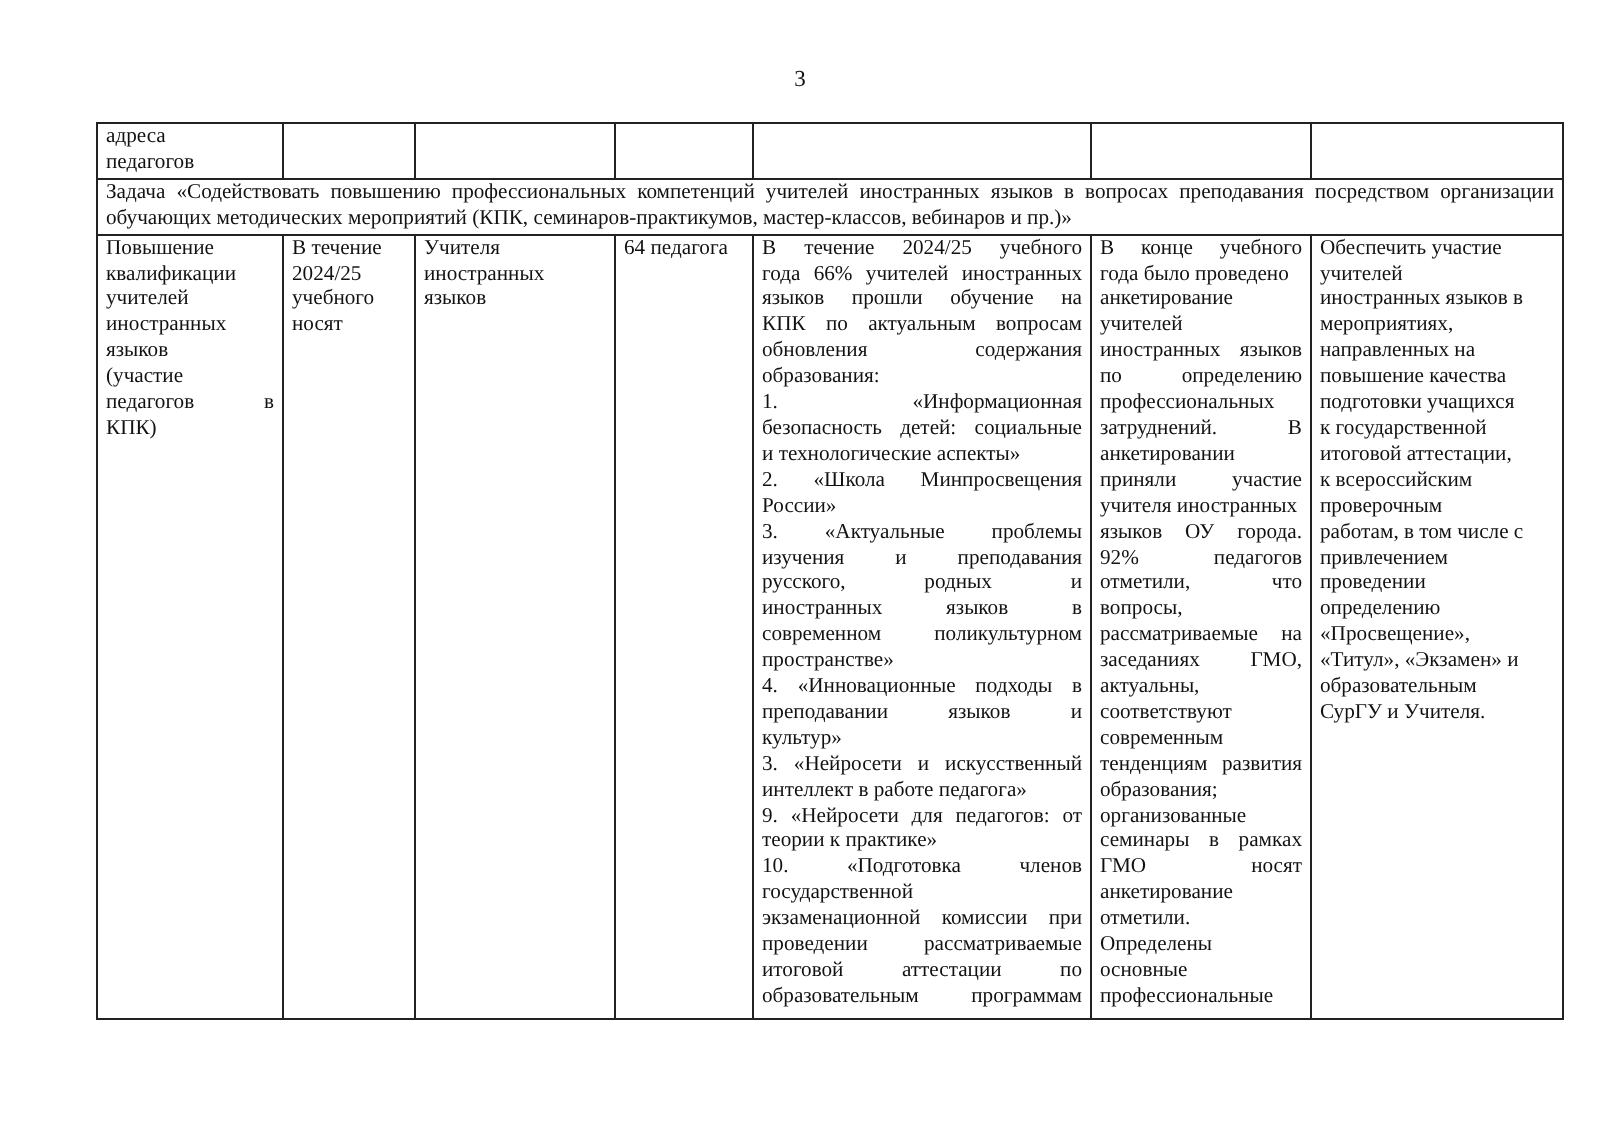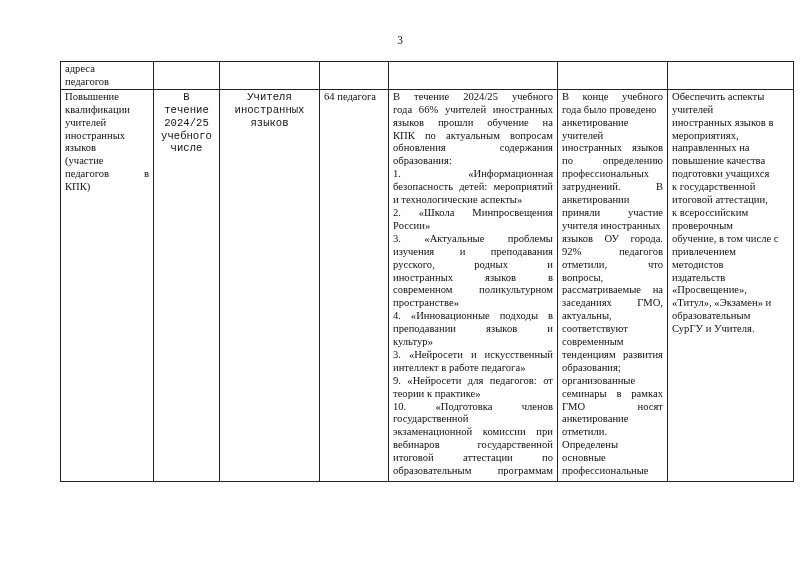--- a/index.html
+++ b/index.html
@@ -1,24 +1,24 @@
 <!DOCTYPE html>
 <html><head>
   <meta charset="utf-8">
   <style>
     html, body { margin: 0; padding: 0; background: #ffffff; }
     body { width: 800px; height: 566px; position: relative; overflow: hidden;
            font-family: "Liberation Serif", "DejaVu Serif", serif; color: #111; }
     .page-number { position: absolute; top: 34px; left: 0; width: 800px; text-align: center;
                    font-size: 11.5px; }
     table.doc { position: absolute; left: 48px; top: 61px; width: 733px;
-                border-collapse: collapse; table-layout: fixed; font-size: 10.6px; line-height: 12.9px; margin-left: 12px; }
+                border-collapse: collapse; table-layout: fixed; font-size: 10.6px; line-height: 12.9px; }
     table.doc td { border: 1px solid #222; vertical-align: top; padding: 1px 4px 0 4px; }
     .just { text-align: justify; text-align-last: left; }
-    .center { text-align: center; font-family: Liberation Mono, monospace; }
+    .center { text-align: left; }
     .line { display: block; }
     .row-addr td { height: 25px; }
     .row-task td { height: 24px; }
     .row-main td { height: 390px; overflow: hidden; }
     .cell-clip { height: 390px; overflow: hidden; }
     .jl { display: block; text-align: justify; text-align-last: justify; }
   </style>
 </head>
 <body>
 
@@ -42,40 +42,43 @@
       <span class="line">педагогов</span>
     </td>
     <td></td>
     <td></td>
     <td></td>
     <td></td>
     <td></td>
     <td></td>
   </tr>
 
+  <tr class="row-task">
+    <td colspan="7" class="just">Задача «Содействовать повышению профессиональных компетенций учителей иностранных языков в вопросах преподавания посредством организации обучающих методических мероприятий (КПК, семинаров-практикумов, мастер-классов, вебинаров и пр.)»</td>
+  </tr>
 
   <tr class="row-main">
     <td>
       <div class="cell-clip">
         <span class="line">Повышение</span>
         <span class="line">квалификации</span>
         <span class="line">учителей</span>
         <span class="line">иностранных</span>
         <span class="line">языков</span>
         <span class="line">(участие</span>
         <span class="jl">педагогов в</span>
         <span class="line">КПК)</span>
       </div>
     </td>
     <td class="center">
       <div class="cell-clip">
         <span class="line">В течение</span>
         <span class="line">2024/25</span>
         <span class="line">учебного</span>
-        <span class="line">числе</span>
+        <span class="line">носят</span>
       </div>
     </td>
     <td class="center">
       <div class="cell-clip">
         <span class="line">Учителя</span>
         <span class="line">иностранных</span>
         <span class="line">языков</span>
       </div>
     </td>
     <td>
@@ -85,41 +88,41 @@
     </td>
     <td>
       <div class="cell-clip">
         <span class="jl">В течение 2024/25 учебного</span>
         <span class="jl">года 66% учителей иностранных</span>
         <span class="jl">языков прошли обучение на</span>
         <span class="jl">КПК по актуальным вопросам</span>
         <span class="jl">обновления содержания</span>
         <span class="line">образования:</span>
         <span class="jl">1. «Информационная</span>
-        <span class="jl">безопасность детей: мероприятий</span>
+        <span class="jl">безопасность детей: социальные</span>
         <span class="line">и технологические аспекты»</span>
         <span class="jl">2. «Школа Минпросвещения</span>
         <span class="line">России»</span>
         <span class="jl">3. «Актуальные проблемы</span>
         <span class="jl">изучения и преподавания</span>
         <span class="jl">русского, родных и</span>
         <span class="jl">иностранных языков в</span>
         <span class="jl">современном поликультурном</span>
         <span class="line">пространстве»</span>
         <span class="jl">4. «Инновационные подходы в</span>
         <span class="jl">преподавании языков и</span>
         <span class="line">культур»</span>
         <span class="jl">3. «Нейросети и искусственный</span>
         <span class="line">интеллект в работе педагога»</span>
         <span class="jl">9. «Нейросети для педагогов: от</span>
         <span class="line">теории к практике»</span>
         <span class="jl">10. «Подготовка членов</span>
         <span class="line">государственной</span>
         <span class="jl">экзаменационной комиссии при</span>
-        <span class="jl">вебинаров государственной</span>
+        <span class="jl">проведении рассматриваемые</span>
         <span class="jl">итоговой аттестации по</span>
         <span class="jl">образовательным программам</span>
       </div>
     </td>
     <td>
       <div class="cell-clip">
         <span class="jl">В конце учебного</span>
         <span class="line">года было проведено</span>
         <span class="line">анкетирование</span>
         <span class="line">учителей</span>
@@ -146,35 +149,35 @@
         <span class="jl">ГМО носят</span>
         <span class="line">анкетирование</span>
         <span class="line">отметили.</span>
         <span class="line">Определены</span>
         <span class="line">основные</span>
         <span class="line">профессиональные</span>
       </div>
     </td>
     <td>
       <div class="cell-clip">
-        <span class="line">Обеспечить аспекты</span>
+        <span class="line">Обеспечить участие</span>
         <span class="line">учителей</span>
         <span class="line">иностранных языков в</span>
         <span class="line">мероприятиях,</span>
         <span class="line">направленных на</span>
         <span class="line">повышение качества</span>
         <span class="line">подготовки учащихся</span>
         <span class="line">к государственной</span>
         <span class="line">итоговой аттестации,</span>
         <span class="line">к всероссийским</span>
         <span class="line">проверочным</span>
-        <span class="line">обучение, в том числе с</span>
+        <span class="line">работам, в том числе с</span>
         <span class="line">привлечением</span>
-        <span class="line">методистов</span>
-        <span class="line">издательств</span>
+        <span class="line">проведении</span>
+        <span class="line">определению</span>
         <span class="line">«Просвещение»,</span>
         <span class="line">«Титул», «Экзамен» и</span>
         <span class="line">образовательным</span>
         <span class="line">СурГУ и Учителя.</span>
       </div>
     </td>
   </tr>
 </tbody>
   </table>
 

